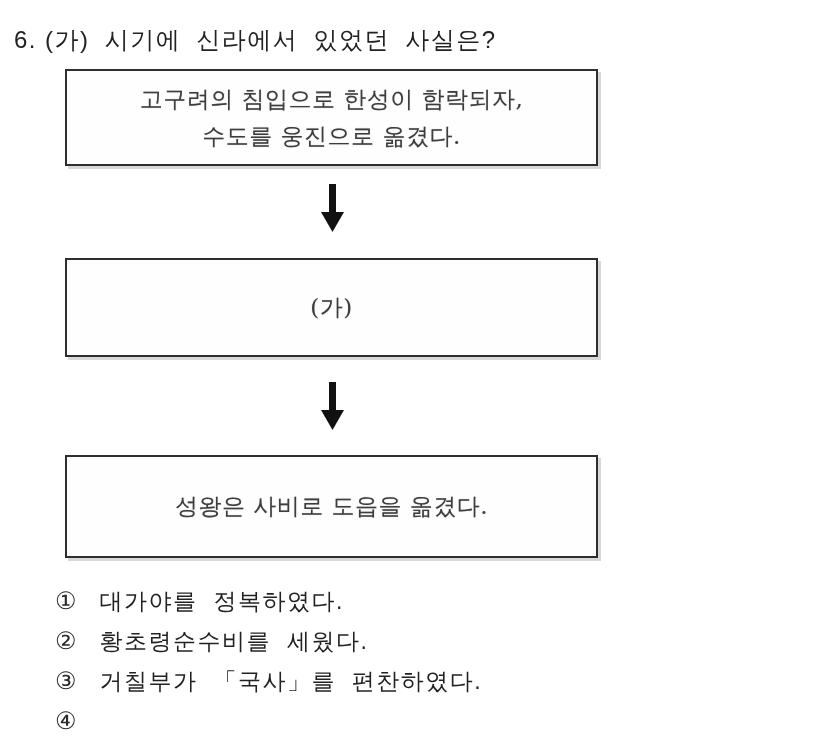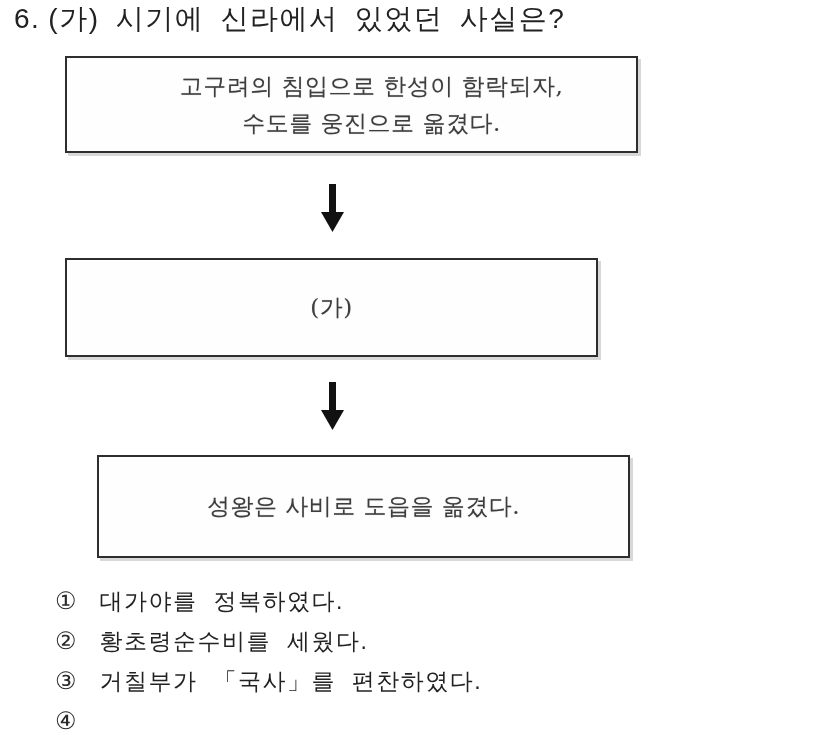--- a/index.html
+++ b/index.html
@@ -13,22 +13,22 @@
     position: relative;
     font-family: "Liberation Sans", sans-serif;
     color: #1e1e1e;
     overflow: hidden;
   }
 
   
   .question-line {
     position: absolute;
     left: 14px;
-    top: 0;
-    font-size: 28px;
+    top: 24px;
+    font-size: 24px;
     letter-spacing: 1.5px;
     word-spacing: 7px;
     white-space: nowrap;
     color: #222;
   }
   .question-line .q-number { margin-right: 8px; }
 
   
   .flow-box {
     position: absolute;
@@ -42,23 +42,23 @@
     justify-content: center;
     align-items: center;
     font-family: "DejaVu Serif", "Liberation Serif", serif;
     color: #3d3d3d;
     font-size: 23px;
     line-height: 37px;
     letter-spacing: 0.5px;
     text-shadow: 0 0 1px rgba(80,80,80,0.45);
     text-align: center;
   }
-  .flow-box-1 { top: 56px;  height: 93px; padding-left: 40px; }
+  .flow-box-1 { top: 69px;  height: 93px; }
   .flow-box-2 { top: 258px; height: 95px; }
-  .flow-box-3 { top: 455px; height: 99px; margin-left: 32px; }
+  .flow-box-3 { top: 455px; height: 99px; }
 
   
   .down-arrow {
     position: absolute;
     left: 320px;
     width: 25px;
     height: 48px;
   }
   .down-arrow-1 { top: 184px; }
   .down-arrow-2 { top: 382px; }

